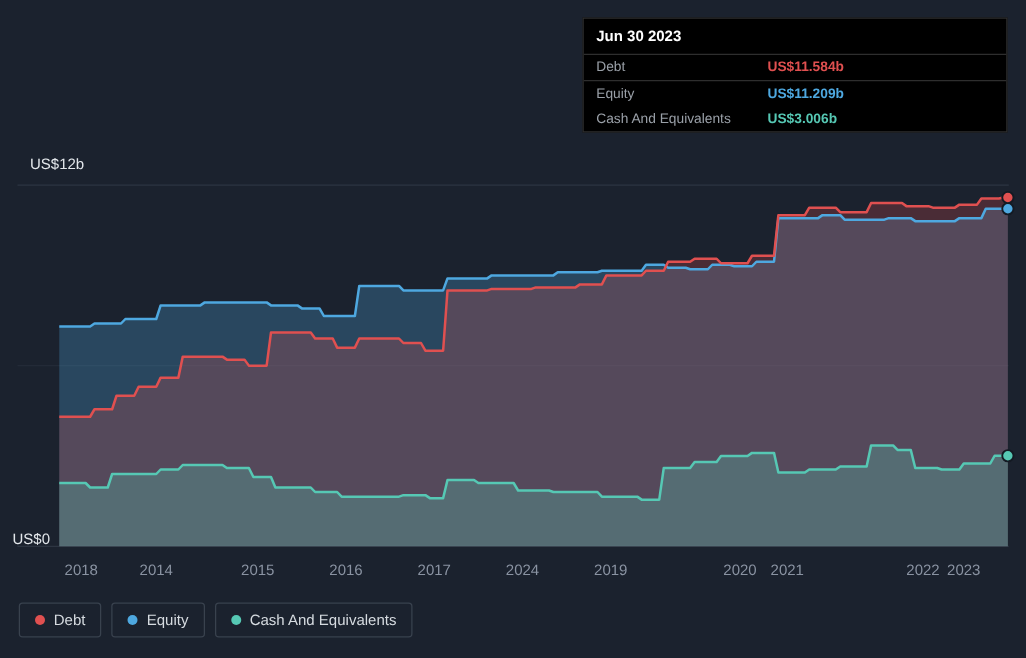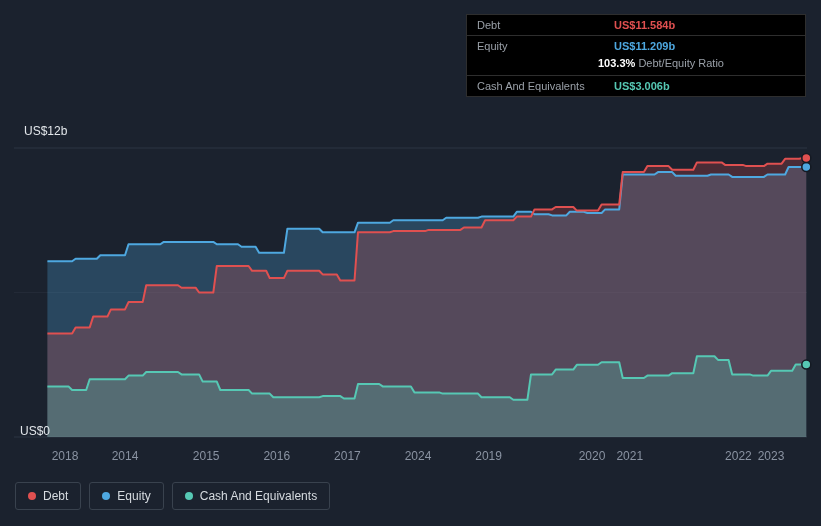--- a/index.html
+++ b/index.html
@@ -7,21 +7,21 @@
     width:821px; height:526px;
     background:#1b222e;
     font-family:"Liberation Sans", sans-serif;
     position:relative; overflow:hidden;
   }
   .stage { position:absolute; inset:0; }
   #chart-svg { position:absolute; left:0; top:0; }
 
   .ylabel { position:absolute; color:#e2e6ea; font-size:12px; font-weight:normal; }
   .ylabel.top { left:24px; top:124px; }
-  .ylabel.bottom { left:20px; top:424px; }
+  .ylabel.bottom { left:10px; top:424px; }
 
   .xlabel { position:absolute; top:449px; width:40px; text-align:center; color:#8a93a2; font-size:12px; }
 
   .tooltip {
     position:absolute; left:466px; top:14px; width:340px;
     background:#000; border:1px solid #2e2e2e; box-sizing:border-box;
     color:#fff; font-size:11px; z-index:5;
   }
   .tt-header { padding:7px 10px; font-weight:bold; font-size:12px; border-bottom:1px solid #2e2e2e; }
   .tt-row { display:flex; align-items:baseline; padding:4px 10px; }
@@ -75,31 +75,28 @@
       <div class="xlabel" style="left: 327.4px;">2017</div>
       <div class="xlabel" style="left: 398px;">2024</div>
       <div class="xlabel" style="left: 468.6px;">2019</div>
       <div class="xlabel" style="left: 547px; margin-left: 25px;">2020</div>
       <div class="xlabel" style="left: 609.8px;">2021</div>
       <div class="xlabel" style="left: 680.4px; margin-left: 38px;">2022</div>
       <div class="xlabel" style="left: 751px;">2023</div>
     </div>
 
   <div class="tooltip">
+    <div class="tt-header">Jun 30 2023</div>
     <div class="tt-row debt-row">
       <span class="tt-label">Debt</span>
       <span class="tt-value debt">US$11.584b</span>
     </div>
     <div class="tt-row">
       <span class="tt-label">Equity</span>
       <span class="tt-value equity">US$11.209b</span>
-    </div>
-    <div class="tt-row ratio-row">
-      <span class="tt-label"></span>
-      <span><b class="ratio-pct">103.3%</b>&nbsp;<span class="ratio-label">Debt/Equity Ratio</span></span>
     </div>
     <div class="tt-row">
       <span class="tt-label">Cash And Equivalents</span>
       <span class="tt-value cash">US$3.006b</span>
     </div>
   </div>
 
   <div class="legend">
     <div class="legend-item">
       <span class="dot" style="background: rgb(224, 80, 80);"></span>

